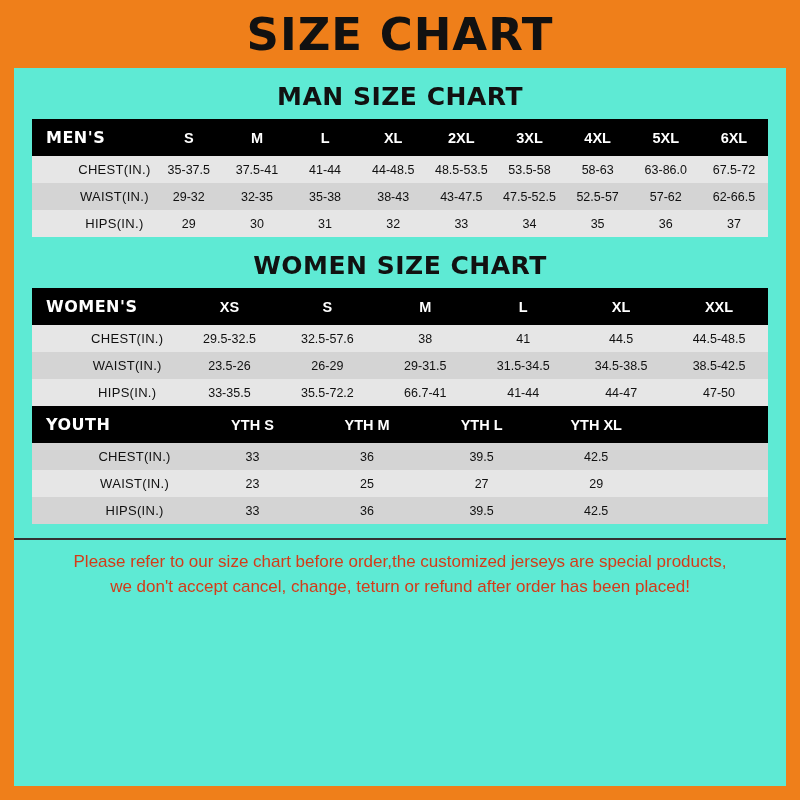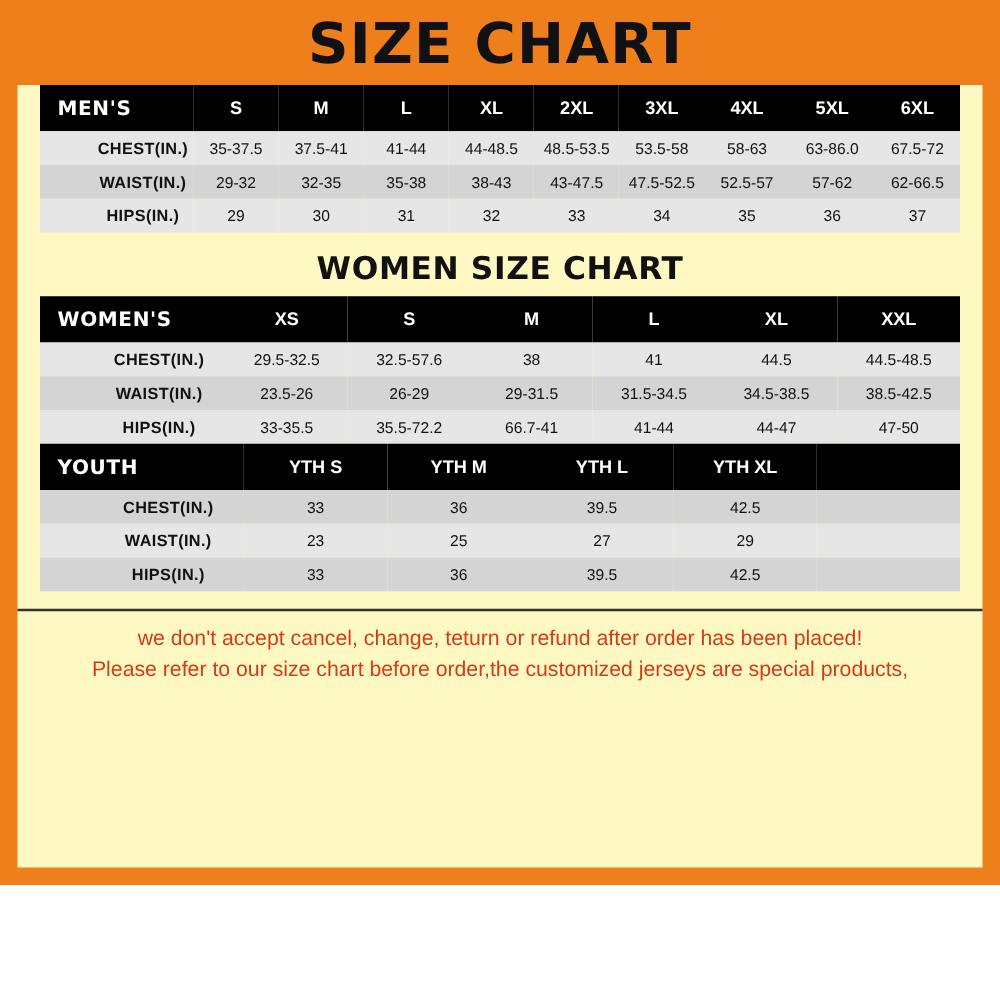--- a/index.html
+++ b/index.html
@@ -9,25 +9,25 @@
   body {
     width: 800px;
     height: 800px;
     background: #ffffff;
     font-family: "Liberation Sans", sans-serif;
     overflow: hidden;
   }
   .page {
     position: relative;
     width: 800px;
-    height: 708px;
+    height: 800px;
     box-sizing: border-box;
     border-left: 14px solid #ef7f1a;
     border-right: 14px solid #ef7f1a;
-    background: #fef9c3;
+    background: #5eead4;
   }
   .banner {
     height: 68px;
     background: #ef7f1a;
     display: flex;
     align-items: center;
     justify-content: center;
     margin: 0 -14px;
   }
   .banner-title {
@@ -83,21 +83,21 @@
     font-size: 14.5px;
   }
   table.chart tbody tr.odd td {
     background: #e6e6e6;
   }
   table.chart tbody tr.even td {
     background: #d4d4d4;
   }
   table.chart tbody td.rowlabel {
     text-align: center;
-    font-weight: bold;
+    font-weight: normal;
     font-size: 13px;
     letter-spacing: 0.3px;
     color: #111111;
     padding-left: 44px;
   }
   .men-first-col { width: 14.5%; }
   .women-first-col { width: 18%; }
   .youth-first-col { width: 20%; }
   .footer-note {
     margin-top: 14px;
@@ -121,20 +121,21 @@
 </head>
 <body>
 
 <div class="page">
 
   <div class="banner">
     <div class="banner-title">SIZE CHART</div>
   </div>
 
   <div class="section">
+    <div class="section-title">MAN SIZE CHART</div>
     <table class="chart">
       <thead>
         <tr>
           <th class="corner men-first-col">MEN'S</th>
           <th class="sizecol">S</th>
           <th class="sizecol">M</th>
           <th class="sizecol">L</th>
           <th class="sizecol">XL</th>
           <th class="sizecol">2XL</th>
           <th class="sizecol">3XL</th>
@@ -265,18 +266,18 @@
           <td>36</td>
           <td>39.5</td>
           <td>42.5</td>
           <td></td>
         </tr>
       </tbody>
     </table>
   </div>
 
   <div class="footer-note">
+    <div>Please refer to our size chart before order,the customized jerseys are special products,</div>
     <div>we don't accept cancel, change, teturn or refund after order has been placed!</div>
-    <div>Please refer to our size chart before order,the customized jerseys are special products,</div>
   </div>
 
   <div class="bottom-bar"></div>
 </div>
 
 </body></html>

